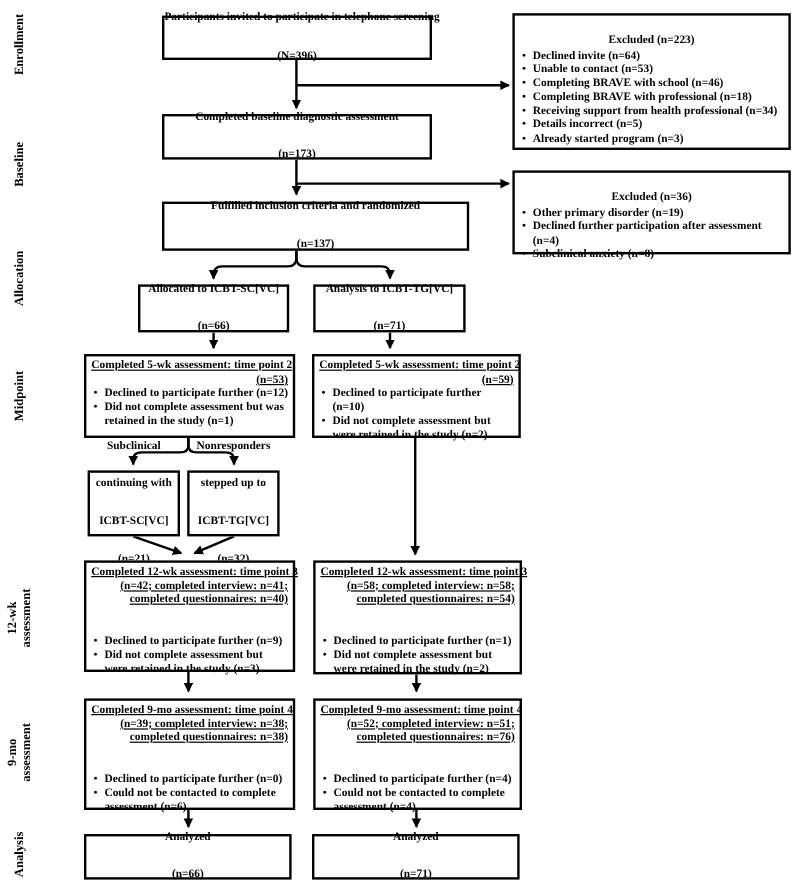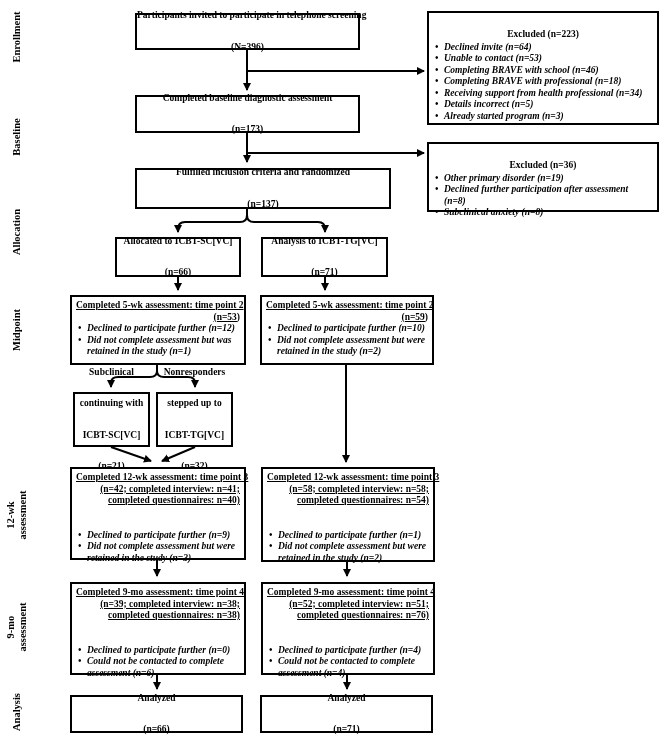--- a/index.html
+++ b/index.html
@@ -17,21 +17,21 @@
     position:absolute;border:2px solid #000;background:#fff;
     font-size:9.5px;line-height:11.5px;box-sizing:border-box;gap:20px;
   }
   .center2{display:flex;flex-direction:column;justify-content:center;text-align:center;}
   .center2 .bl{white-space:nowrap;}
   .listbox{padding:3px 4px 2px 4px;}
   .listbox .title{text-align:center;margin-bottom:1px;margin-top:13px;}
   .listbox .hdr{text-align:right;white-space:nowrap;text-decoration:underline;}
   .listbox ul{margin:0;padding:0;list-style:none;}
   .listbox ul.gap{margin-top:23px;}
-  .listbox li{position:relative;padding-left:11px;font-style:italic;}
+  .listbox li{position:relative;padding-left:11px;}
   .listbox li::before{content:"\2022";position:absolute;left:2px;}
   .narrowli li{max-width:195px;}
 </style>
 </head>
 <body>
 
 <div class="canvas">
 
   <svg class="arrows" viewBox="0 0 666 740" xmlns="http://www.w3.org/2000/svg">
     <defs>
@@ -94,21 +94,21 @@
 
   <div class="box center2" style="left:135px;top:95px;width:225px;height:38px">
     <div class="bl">Completed baseline diagnostic assessment</div>
     <div class="bl">(n=173)</div>
   </div>
 
   <div class="box listbox narrowli" style="left:427px;top:142px;width:232px;height:70px">
     <div class="title">Excluded (n=36)</div>
     <ul>
       <li>Other primary disorder (n=19)</li>
-      <li>Declined further participation after assessment (n=8)</li>
+      <li>Declined further participation after assessment (n=4)</li>
       <li>Subclinical anxiety (n=8)</li>
     </ul>
   </div>
 
   <div class="box center2" style="left:135px;top:168px;width:256px;height:41px">
     <div class="bl">Fulfilled inclusion criteria and randomized</div>
     <div class="bl">(n=137)</div>
   </div>
 
   <div class="box center2" style="left:115px;top:237px;width:126px;height:40px">

